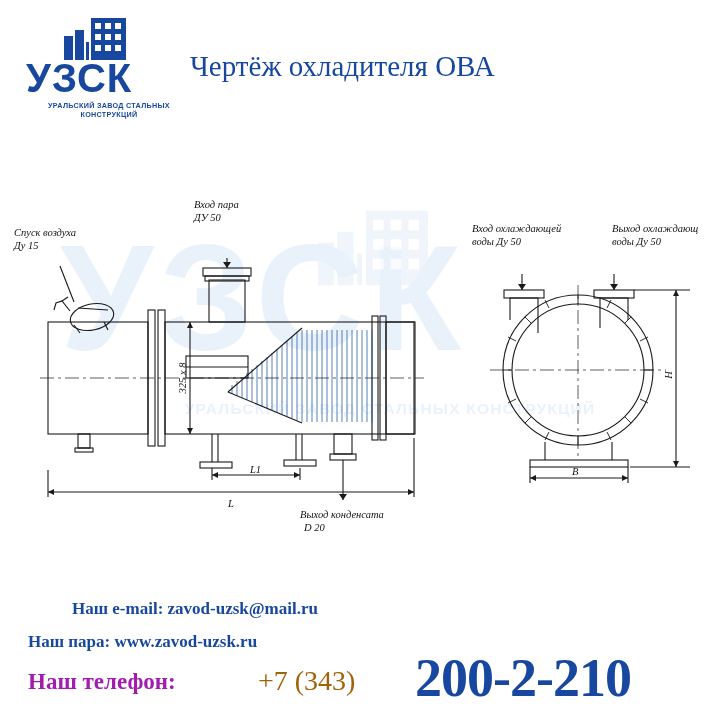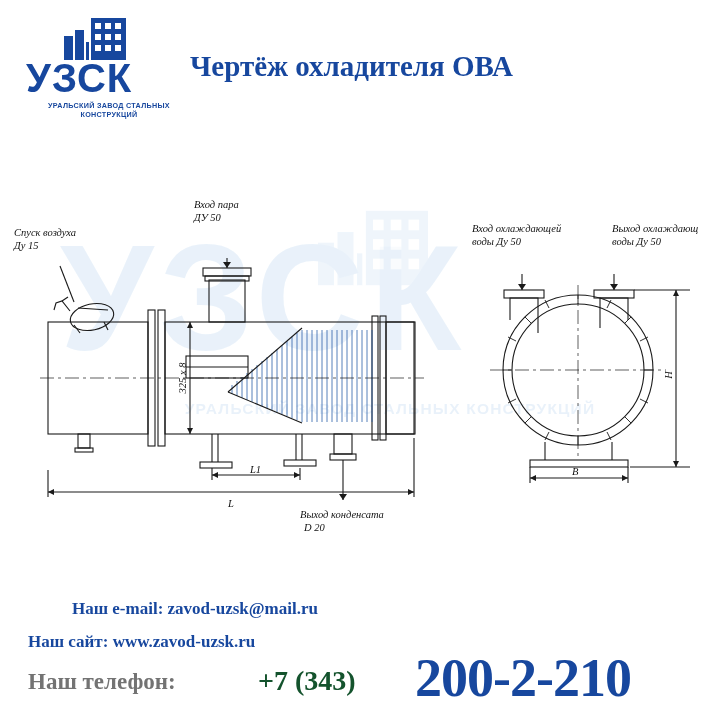--- a/index.html
+++ b/index.html
@@ -66,21 +66,21 @@
     letter-spacing: 0.3px;
     text-align: center;
     font-family: "Liberation Sans", sans-serif;
   }
   .title {
     position: absolute;
     left: 190px;
     top: 50px;
     width: 500px;
     font-size: 29px;
-    font-weight: bold;
+    font-weight: normal;
     color: #17479e;
     font-family: "Liberation Serif", serif;
   }
 
   
   .watermark {
     position: absolute;
     left: 0;
     top: 175px;
     width: 716px;
@@ -156,30 +156,30 @@
     font-weight: bold;
     color: #17479e;
     font-family: "Liberation Serif", serif;
   }
   .f-phone-label {
     position: absolute;
     left: 28px;
     top: 84px;
     font-size: 23px;
     font-weight: bold;
-    color: #737373;
+    color: #a21caf;
     font-family: "Liberation Serif", serif;
   }
   .f-code {
     position: absolute;
     left: 258px;
     top: 80px;
     font-size: 28px;
-    font-weight: bold;
-    color: #14532d;
+    font-weight: normal;
+    color: #a16207;
     font-family: "Liberation Serif", serif;
   }
   .f-number {
     position: absolute;
     left: 415px;
     top: 62px;
     font-size: 54px;
     font-weight: bold;
     color: #17479e;
     letter-spacing: -1px;
@@ -421,21 +421,21 @@
       </g>
     </svg>
   </div>
 
   <div class="footer">
     <div class="f-email">
       <span>Наш e-mail:</span>
       <span>zavod-uzsk@mail.ru</span>
     </div>
     <div class="f-site">
-      <span>Наш сайт:</span>
+      <span>Наш пара:</span>
       <span>www.zavod-uzsk.ru</span>
     </div>
     <div class="f-phone-label">Наш телефон:</div>
     <div class="f-code">+7 (343)</div>
     <div class="f-number">200-2-210</div>
   </div>
 
 </div>
 
 </body></html>

